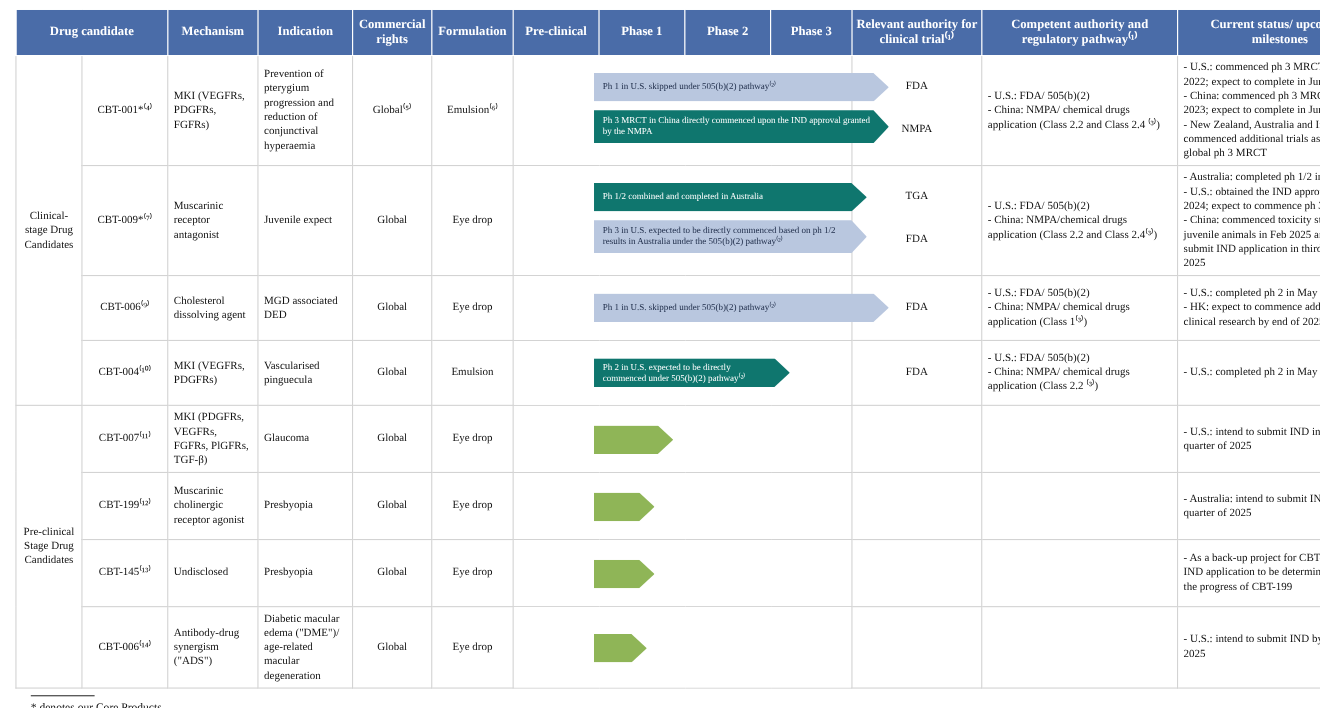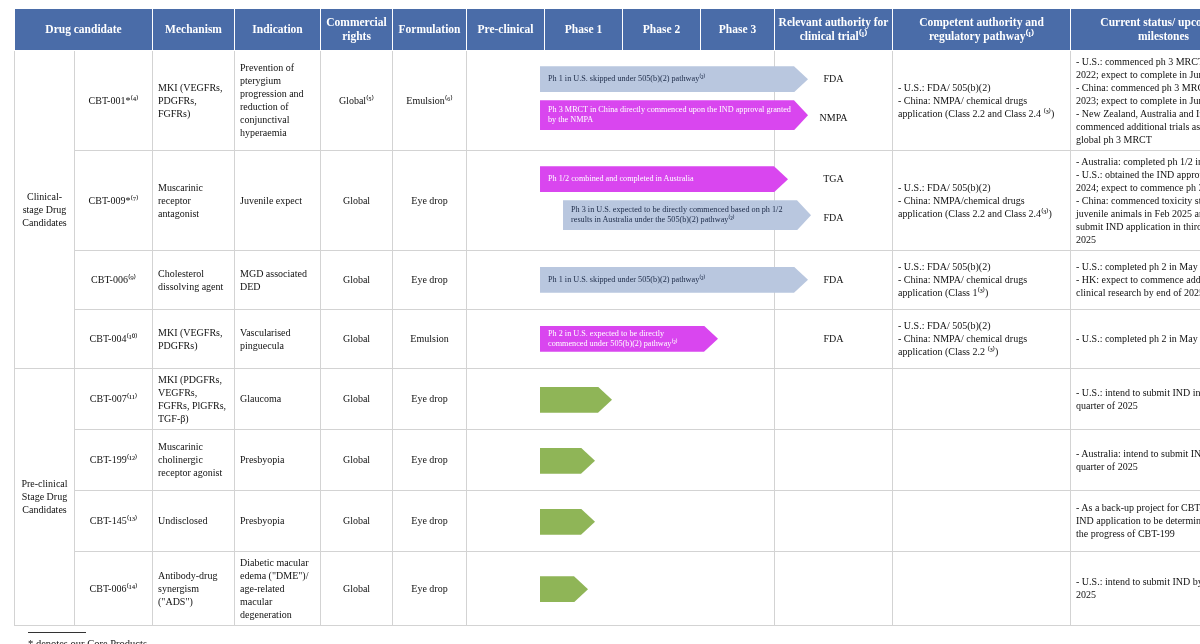--- a/index.html
+++ b/index.html
@@ -97,21 +97,21 @@
     align-items: center;
     box-sizing: border-box;
     color: #ffffff;
     font-size: 8.2px;
     line-height: 1.22;
     padding: 2px 16px 2px 8px;
     height: 26px;
     clip-path: polygon(0 0, calc(100% - 14px) 0, 100% 50%, calc(100% - 14px) 100%, 0 100%);
   }
   .arrow.dark {
-    background: #d946ef;
+    background: #0f766e;
   }
   .arrow.exempt {
     background: #b9c7df;
     color: #1d2b48;
   }
   .arrow.green {
     background: #8fb557;
   }
   .legend {
     margin-top: 6px;
@@ -208,21 +208,21 @@
         <td class="mech">Muscarinic receptor antagonist</td>
         <td class="indic center">Juvenile expect</td>
         <td class="center">Global</td>
         <td class="center">Eye drop</td>
         <td class="phasecell" colspan="4">
           <div class="phaseband" style="padding:8px 0;">
             <div class="bar-wrap" style="height:30px;">
               <div class="arrow dark" style="left:68px; width:248px; top:2px;">Ph 1/2 combined and completed in Australia</div>
             </div>
             <div class="bar-wrap" style="height:42px;">
-              <div class="arrow exempt" style="left:68px; width:248px; top:6px; height:30px;margin-left:23px;">Ph 3 in U.S. expected to be directly commenced based on ph 1/2 results in Australia under the 505(b)(2) pathway⁽²⁾</div>
+              <div class="arrow exempt" style="left:68px; width:248px; top:6px; height:30px;">Ph 3 in U.S. expected to be directly commenced based on ph 1/2 results in Australia under the 505(b)(2) pathway⁽²⁾</div>
             </div>
           </div>
         </td>
         <td class="auth">
           <div style="height:34px; display:flex; align-items:center; justify-content:center;">TGA</div>
           <div style="height:44px; display:flex; align-items:center; justify-content:center;">FDA</div>
         </td>
         <td class="authority-list">
           <div style="white-space:pre-line;">- U.S.: FDA/ 505(b)(2)
 - China: NMPA/chemical drugs application (Class 2.2 and Class 2.4⁽³⁾)</div>

